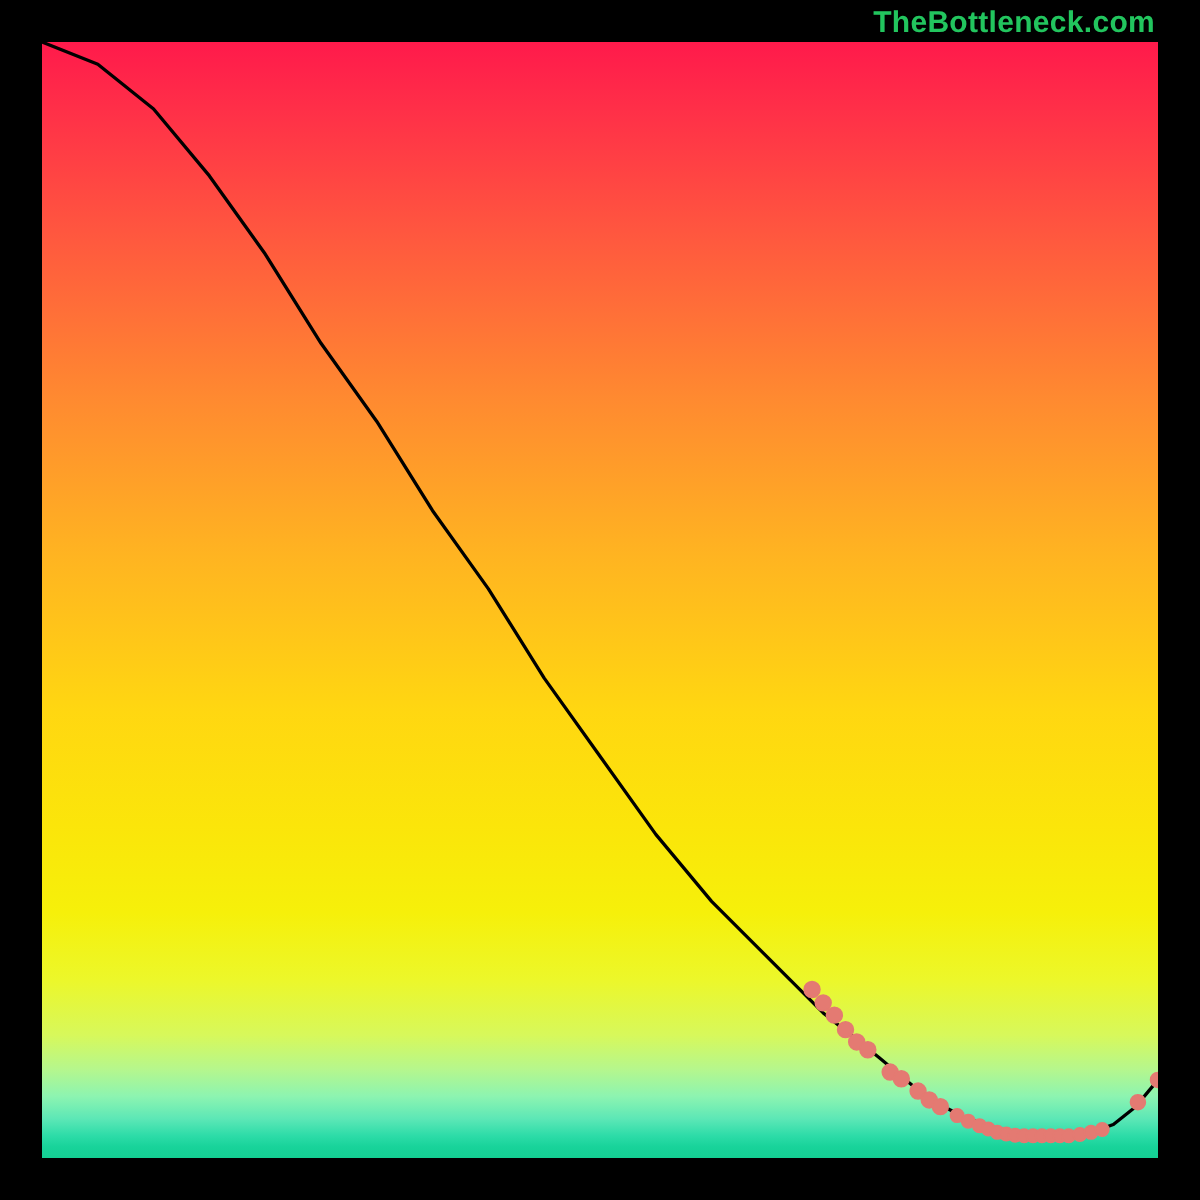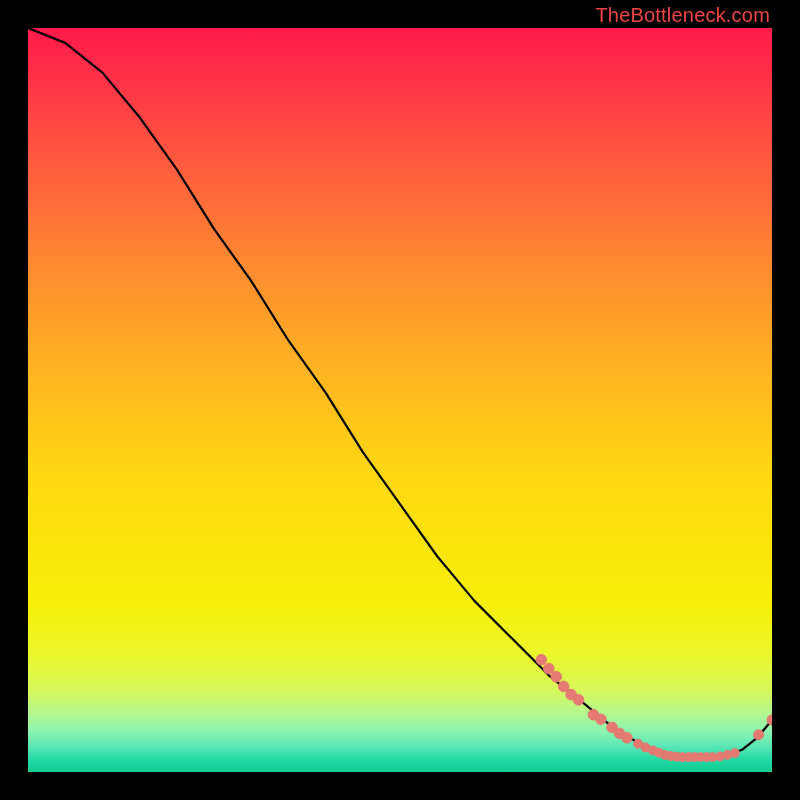--- a/index.html
+++ b/index.html
@@ -63,22 +63,22 @@
   .dot {
     fill: #e47a72;
     stroke: #e47a72;
   }
   .watermark {
     position: absolute;
     top: 4px;
     right: 30px;
     font-family: Arial, Helvetica, sans-serif;
     font-size: 20px;
-    font-weight: 400;
-    color: #ef4444;
+    font-weight: 700;
+    color: #22c55e;
     letter-spacing: 0.2px;
     user-select: none;
     text-align: right;
   }
 </style>
 </head>
 <body>
 
 <div class="stage">
 

